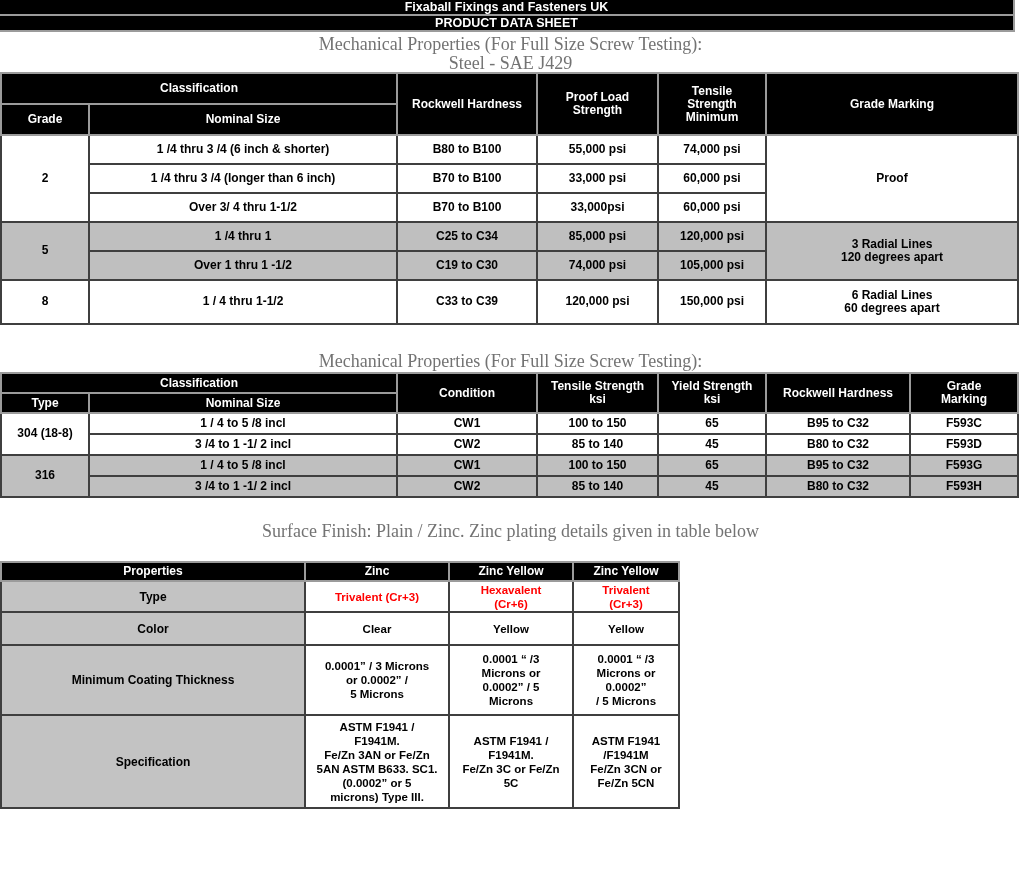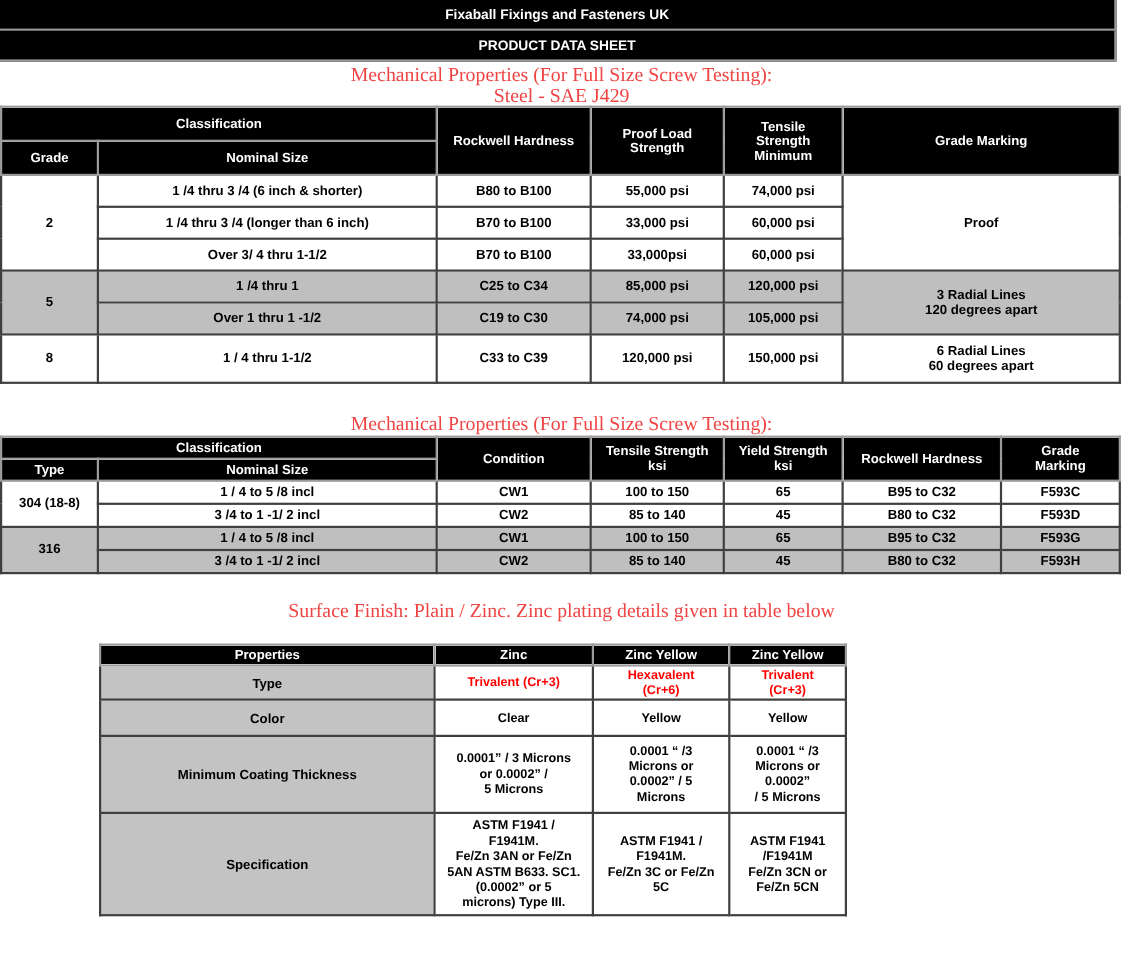--- a/index.html
+++ b/index.html
@@ -8,36 +8,36 @@
     position: relative;
     width: 1021px;
     height: 873px;
     background: #ffffff;
     font-family: "Liberation Sans", sans-serif;
     overflow: hidden;
   }
   
   .banner-bar {
     width: 1015px;
-    height: 28px;
+    height: 16px;
     background: #000000;
     color: #ffffff;
     font-weight: bold;
     font-size: 12.5px;
     display: flex;
     align-items: center;
     justify-content: center;
     border-bottom: 2px solid #9b9b9b;
     border-right: 2px solid #9b9b9b;
   }
   
   .doc-title {
     font-family: "Liberation Serif", serif;
     font-size: 18px;
-    color: #ef4444;
+    color: #737373;
     text-align: center;
     line-height: 20px;
   }
   .title-block-1 { margin-top: 2px; }
   .title-block-2 { margin-top: 26px; margin-bottom: 1px; }
   .zinc-intro-block { margin-top: 22px; margin-bottom: 18px; }
   .doc-title.sub { line-height: 18px; }
   .zinc-intro-block .doc-title { line-height: 23px; }
   
   table {
@@ -64,21 +64,21 @@
   td { font-size: 12px; line-height: 13.5px; color: #000000; }
   tr.gray td { background: #bfbfbf; }
   .h31 { height: 31px; }
   .h29 { height: 29px; }
   .h44 { height: 44px; }
   .h20 { height: 20px; }
   .h21 { height: 21px; }
   
   .tbl-stainless td { font-size: 12px; }
   
-  .tbl-zinc { margin-left: 90px; }
+  .tbl-zinc { }
   .tbl-zinc th { height: 19px; font-size: 12px; }
   .tbl-zinc td { font-size: 11.5px; line-height: 14px; background: #ffffff; }
   .tbl-zinc td.label { background: #c3c3c3; font-size: 12px; }
   .tbl-zinc td.red { color: #ff0000; }
   .zr-type { height: 31px; }
   .zr-color { height: 33px; }
   .zr-coat { height: 70px; }
   .zr-spec { height: 93px; }
 </style>
 </head>

